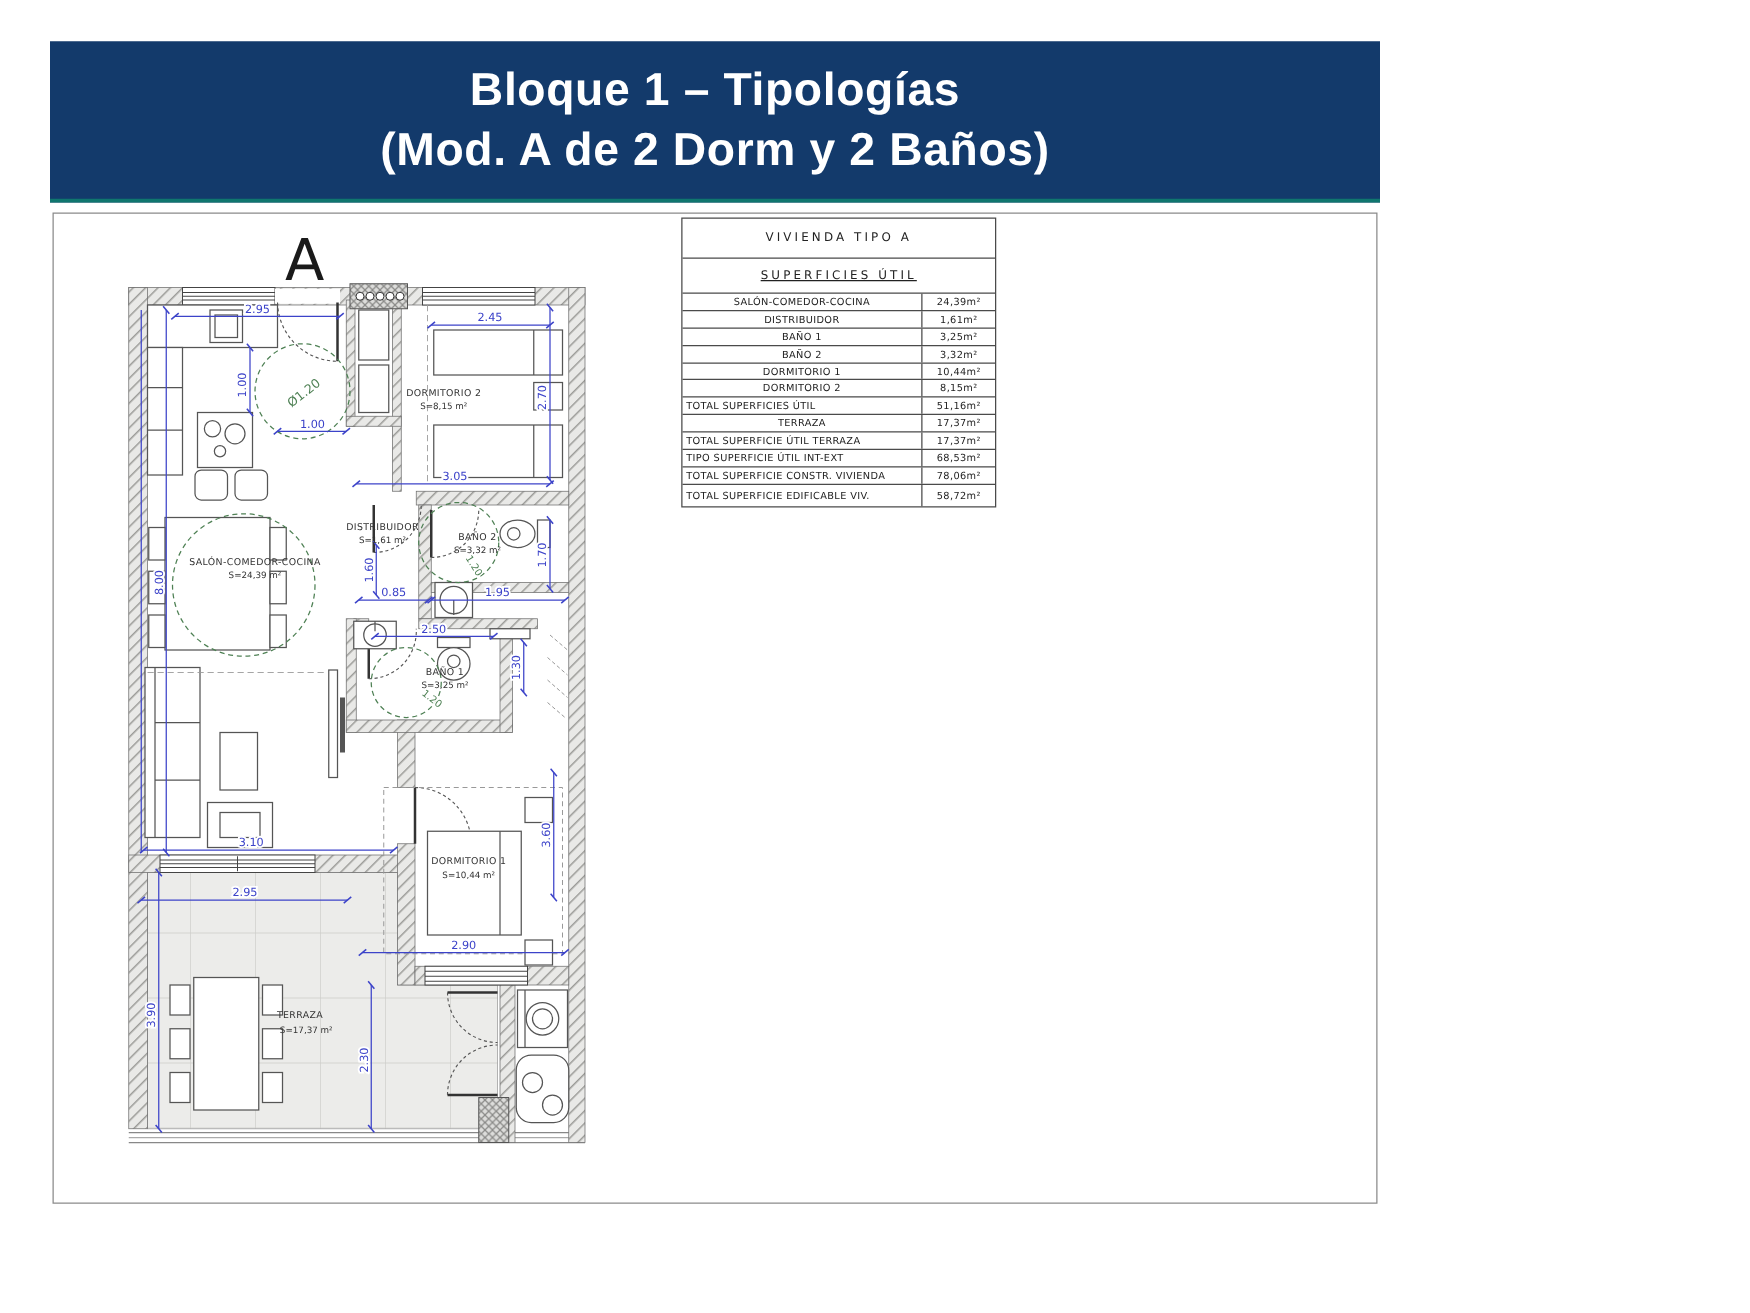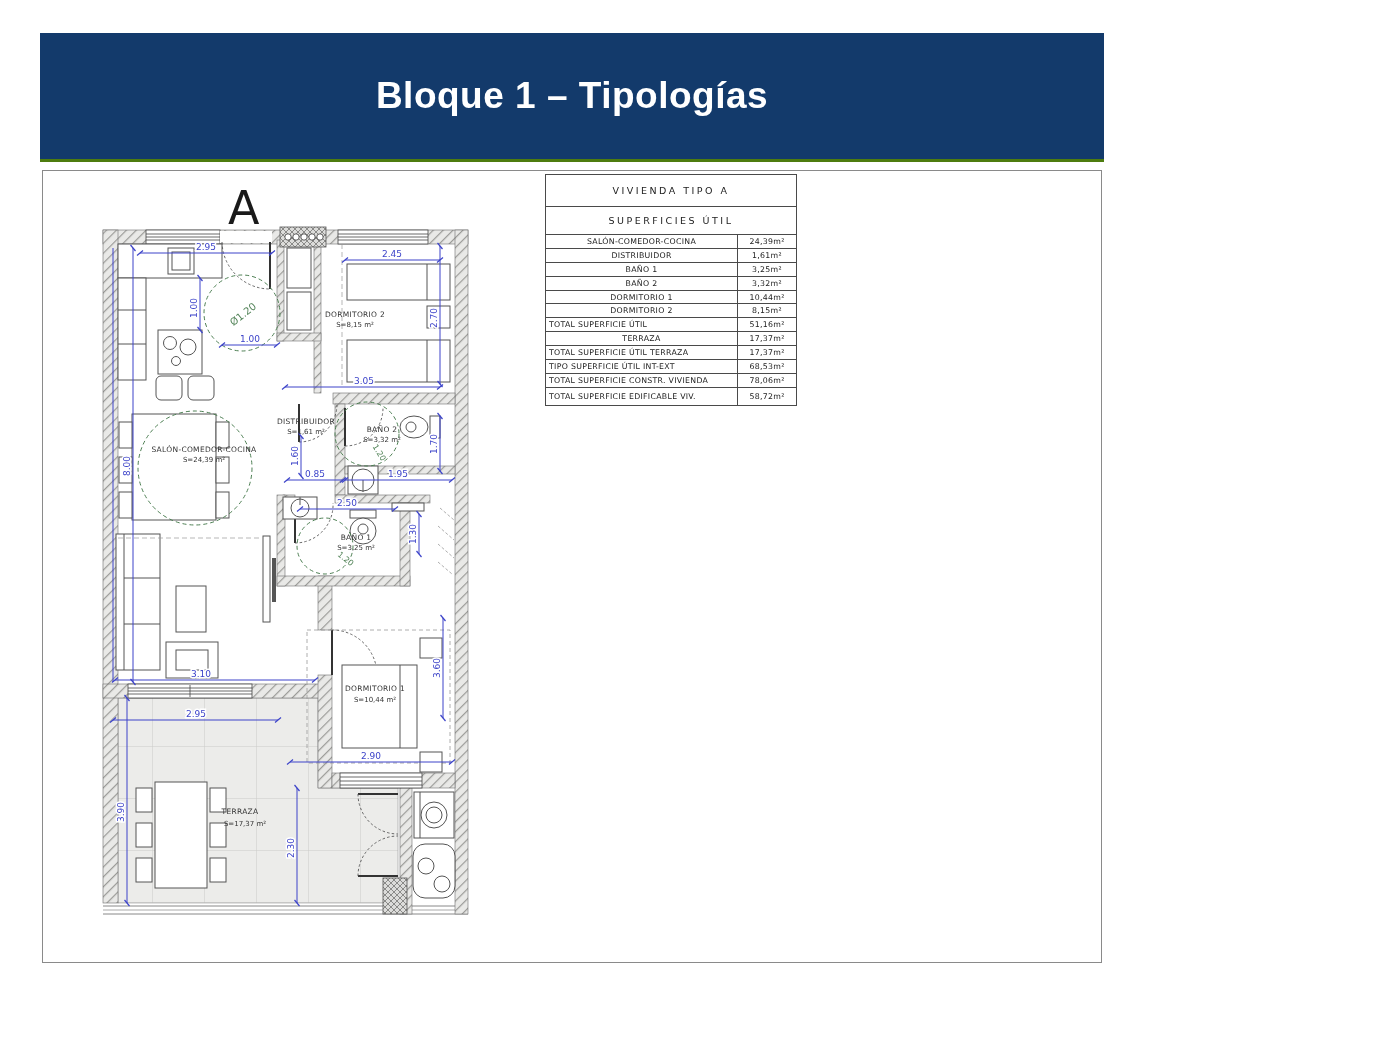--- a/index.html
+++ b/index.html
@@ -1,35 +1,35 @@
 <!DOCTYPE html>
 <html><head>
 <meta charset="utf-8">
 <style>
   html,body{margin:0;padding:0;background:#ffffff;}
   body{width:1400px;height:1050px;position:relative;font-family:"Liberation Sans",sans-serif;overflow:hidden;}
 
   .banner{position:absolute;left:40px;top:33px;width:1064px;height:126px;background:#133a6b;
-          border-bottom:3px solid #4d7c0f;display:flex;flex-direction:column;justify-content:center;
+          border-bottom:3px solid #0f766e;display:flex;flex-direction:column;justify-content:center;
           align-items:center;color:#ffffff;font-weight:bold;font-size:37px;line-height:48px;letter-spacing:0.5px;}
 
   .content{position:absolute;left:42px;top:170px;width:1058px;height:791px;background:#ffffff;
            border:1px solid #8a8a8a;}
 
   .plan-letter{position:absolute;left:228px;top:181px;font-size:46px;color:#1a1a1a;
                font-family:"DejaVu Sans",sans-serif;font-weight:400;}
 
   .plan-svg{position:absolute;left:100px;top:226px;}
 
   
   .areas{position:absolute;left:545px;top:174px;width:250px;border:1.5px solid #4a4a4a;
          background:#fff;font-family:"DejaVu Sans",sans-serif;color:#222;}
   .areas .hrow{height:31px;display:flex;align-items:center;justify-content:center;
                font-size:9.5px;letter-spacing:2.5px;border-bottom:1px solid #4a4a4a;}
-  .areas .hrow2{height:27px;}
+  .areas .hrow2{height:27px;text-decoration:underline;}
   .areas .tr{display:flex;height:12.9px;border-bottom:1px solid #4a4a4a;font-size:7.8px;
              letter-spacing:0.3px;align-items:stretch;}
   .areas .tr:last-child{border-bottom:none;height:17px;}
   .areas .tl{flex:1;display:flex;align-items:center;justify-content:center;overflow:hidden;white-space:nowrap;}
   .areas .la .tl{justify-content:flex-start;padding-left:3px;}
   .areas .tv{width:58px;border-left:1px solid #4a4a4a;display:flex;align-items:center;justify-content:center;white-space:nowrap;}
 
   
   .w{fill:url(#h);stroke:#6e6e6e;stroke-width:.6;}
   .xw{fill:url(#xh);stroke:#555;stroke-width:.8;}
@@ -45,20 +45,21 @@
   .ra{font-family:"DejaVu Sans",sans-serif;font-size:7px;fill:#333;text-anchor:middle;}
   .gc{fill:none;stroke:#4e8054;stroke-width:1;stroke-dasharray:4 3;}
   .gl{font-family:"DejaVu Sans",sans-serif;fill:#4e8054;text-anchor:middle;stroke:#fff;
       stroke-width:2px;paint-order:stroke;}
 </style>
 </head>
 <body>
 
 <div class="banner">
   <div>Bloque 1 – Tipologías</div>
+  <div>(Mod. A de 2 Dorm y 2 Baños)</div>
 </div>
 
 <div class="content"></div>
 
 <div class="plan-letter">A</div>
 
 <svg class="plan-svg" width="370" height="700" viewBox="0 0 370 700">
   <defs>
     <pattern id="h" patternUnits="userSpaceOnUse" width="7" height="7" patternTransform="rotate(45)">
       <rect width="7" height="7" fill="#e9e9e7"></rect>
@@ -366,21 +367,21 @@
     </div>
   <div class="tr">
       <div class="tl">DORMITORIO 1</div>
       <div class="tv">10,44m²</div>
     </div>
   <div class="tr">
       <div class="tl">DORMITORIO 2</div>
       <div class="tv">8,15m²</div>
     </div>
   <div class="tr la">
-      <div class="tl">TOTAL SUPERFICIE ÚTIL</div>
+      <div class="tl">TOTAL SUPERFICIES ÚTIL</div>
       <div class="tv">51,16m²</div>
     </div>
   <div class="tr">
       <div class="tl">TERRAZA</div>
       <div class="tv">17,37m²</div>
     </div>
   <div class="tr la">
       <div class="tl">TOTAL SUPERFICIE ÚTIL TERRAZA</div>
       <div class="tv">17,37m²</div>
     </div>

